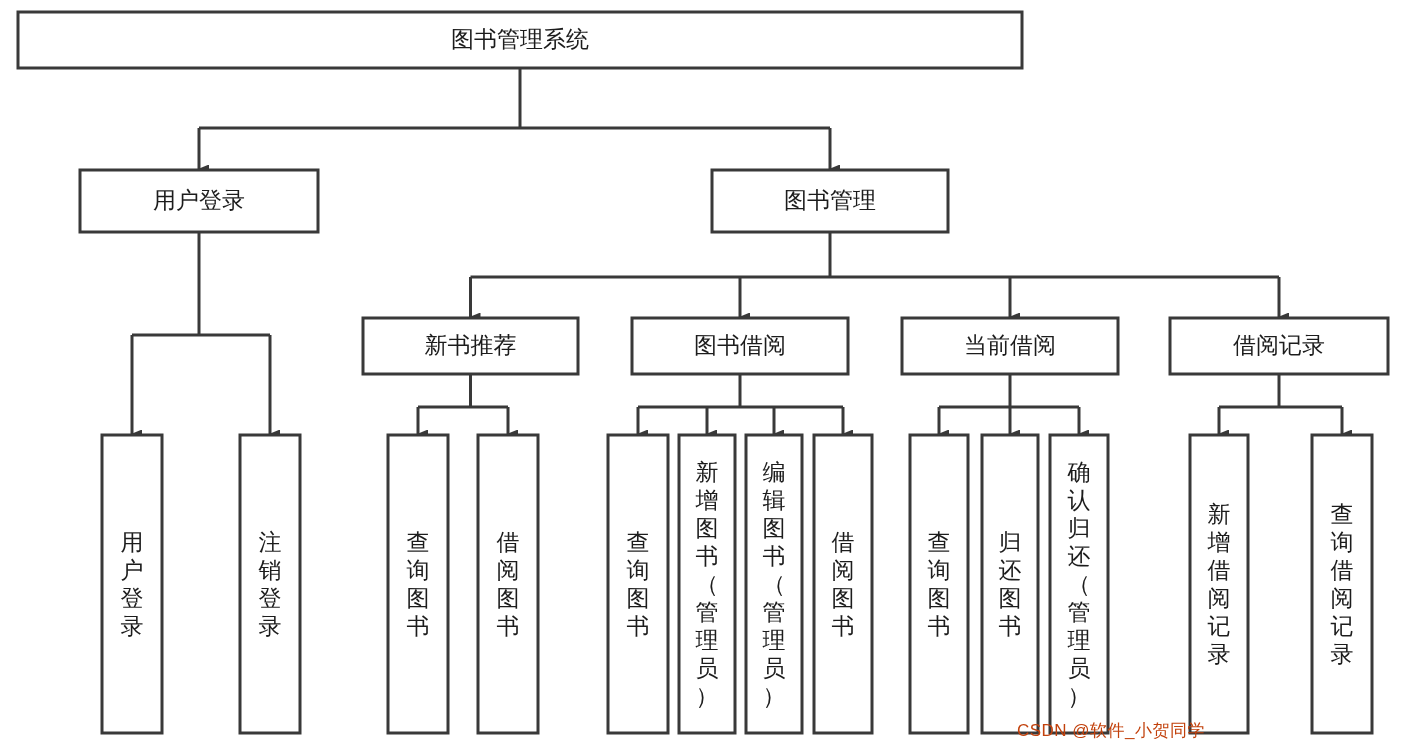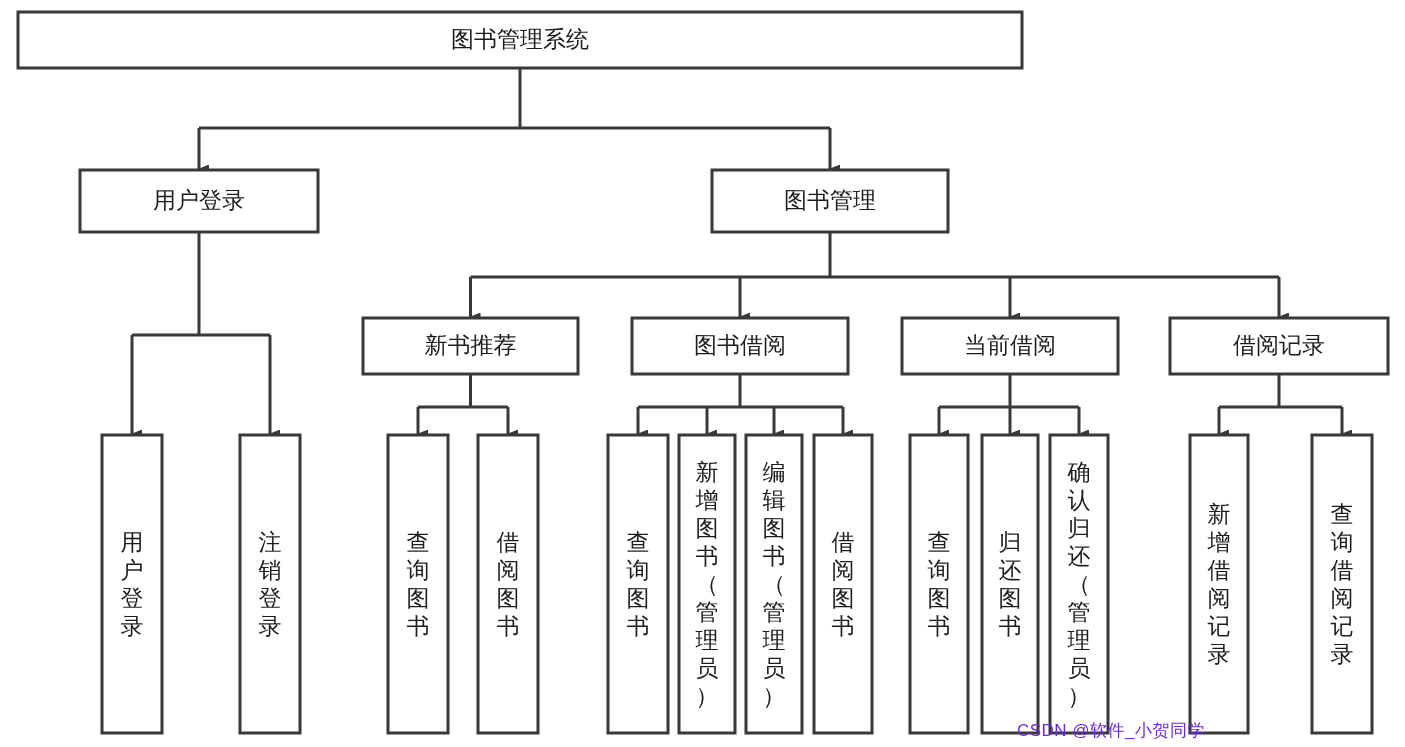--- a/index.html
+++ b/index.html
@@ -49,21 +49,21 @@
     font-size: 23px;
     fill: #1c1c1c;
     text-anchor: middle;
   }
   .watermark {
     position: absolute;
     right: 8px;
     bottom: 5px;
     font-family: "Liberation Sans", "DejaVu Sans", sans-serif;
     font-size: 17px;
-    color: #6d28d9;
+    color: #c2410c;
     letter-spacing: 0.5px;
     white-space: nowrap;
     pointer-events: none;
   }
 </style>
 </head>
 <body>
 
 <div id="diagram-root">
   <svg class="diagram" id="diagram-svg" viewBox="0 0 1405 747" xmlns="http://www.w3.org/2000/svg">

